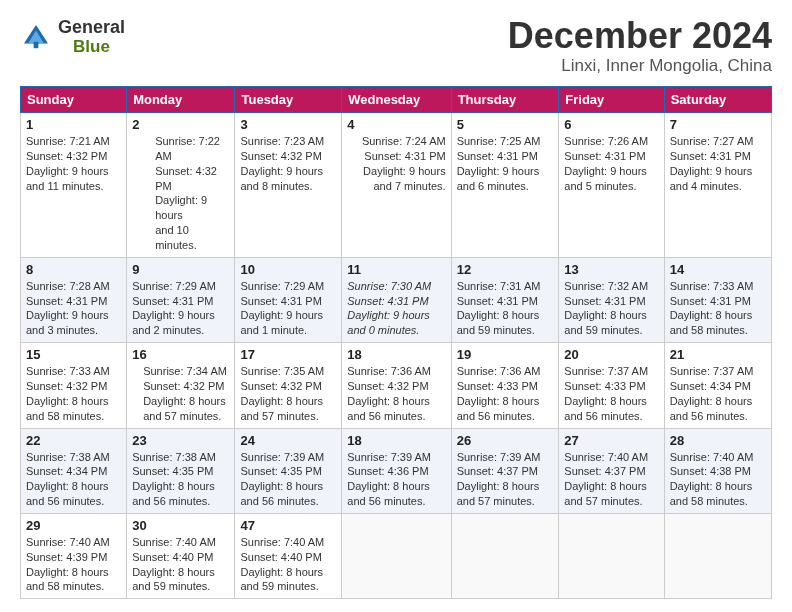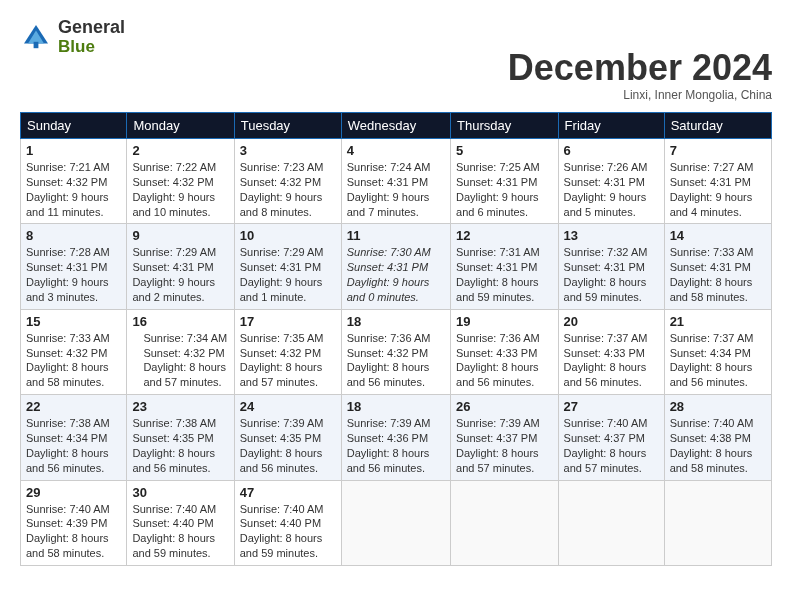--- a/index.html
+++ b/index.html
@@ -22,20 +22,21 @@
     }
     .logo {
       display: flex;
       align-items: center;
       gap: 6px;
     }
     .logo-text {
       display: flex;
       flex-direction: column;
       line-height: 1.1;
+      text-align: center;
     }
     .logo-general {
       font-size: 18px;
       font-weight: bold;
       color: #333;
     }
     .logo-blue {
       font-size: 17px;
       font-weight: bold;
       color: #4d7c0f;
@@ -45,38 +46,37 @@
       height: 32px;
     }
     .title-block {
       text-align: right;
     }
     .month-title {
       font-size: 36px;
       font-weight: bold;
       color: #333;
       line-height: 1;
-      margin-top: 32px;
     }
     .subtitle {
-      font-size: 12px;
+      font-size: 17px;
       color: #555;
       margin-top: 2px;
     }
     .calendar {
       width: 100%;
       border-collapse: collapse;
     }
     .calendar th {
-      background: #0f172a;
+      background: #be185d;
       color: #fff;
       text-align: left;
       padding: 5px 6px;
       font-size: 13px;
-      font-weight: normal;
+      font-weight: bold;
       border: 1px solid #1a6ab5;
     }
     .calendar td {
       vertical-align: top;
       border: 1px solid #ccc;
       padding: 4px 5px;
       width: 113px;
       background: #fff;
       font-size: 10.2px;
       color: #333;
@@ -139,35 +139,35 @@
     <tr>
           <td>
             <span class="day-num">1</span>
             <div class="cell-text" style="white-space: pre-line;">Sunrise: 7:21 AM
 Sunset: 4:32 PM
 Daylight: 9 hours
 and 11 minutes.</div>
           </td>
           <td>
             <span class="day-num">2</span>
-            <div class="cell-text" style="white-space: pre-line;">Sunrise: 7:22 AM
+            <div class="cell-text" style="white-space: pre-line; margin-left: 23px;">Sunrise: 7:22 AM
 Sunset: 4:32 PM
 Daylight: 9 hours
 and 10 minutes.</div>
           </td>
           <td>
             <span class="day-num">3</span>
             <div class="cell-text" style="white-space: pre-line;">Sunrise: 7:23 AM
 Sunset: 4:32 PM
 Daylight: 9 hours
 and 8 minutes.</div>
           </td>
           <td>
             <span class="day-num">4</span>
-            <div class="cell-text" style="white-space: pre-line;">Sunrise: 7:24 AM
+            <div class="cell-text" style="white-space: pre-line; text-align: right;">Sunrise: 7:24 AM
 Sunset: 4:31 PM
 Daylight: 9 hours
 and 7 minutes.</div>
           </td>
           <td>
             <span class="day-num">5</span>
             <div class="cell-text" style="white-space: pre-line;">Sunrise: 7:25 AM
 Sunset: 4:31 PM
 Daylight: 9 hours
 and 6 minutes.</div>

